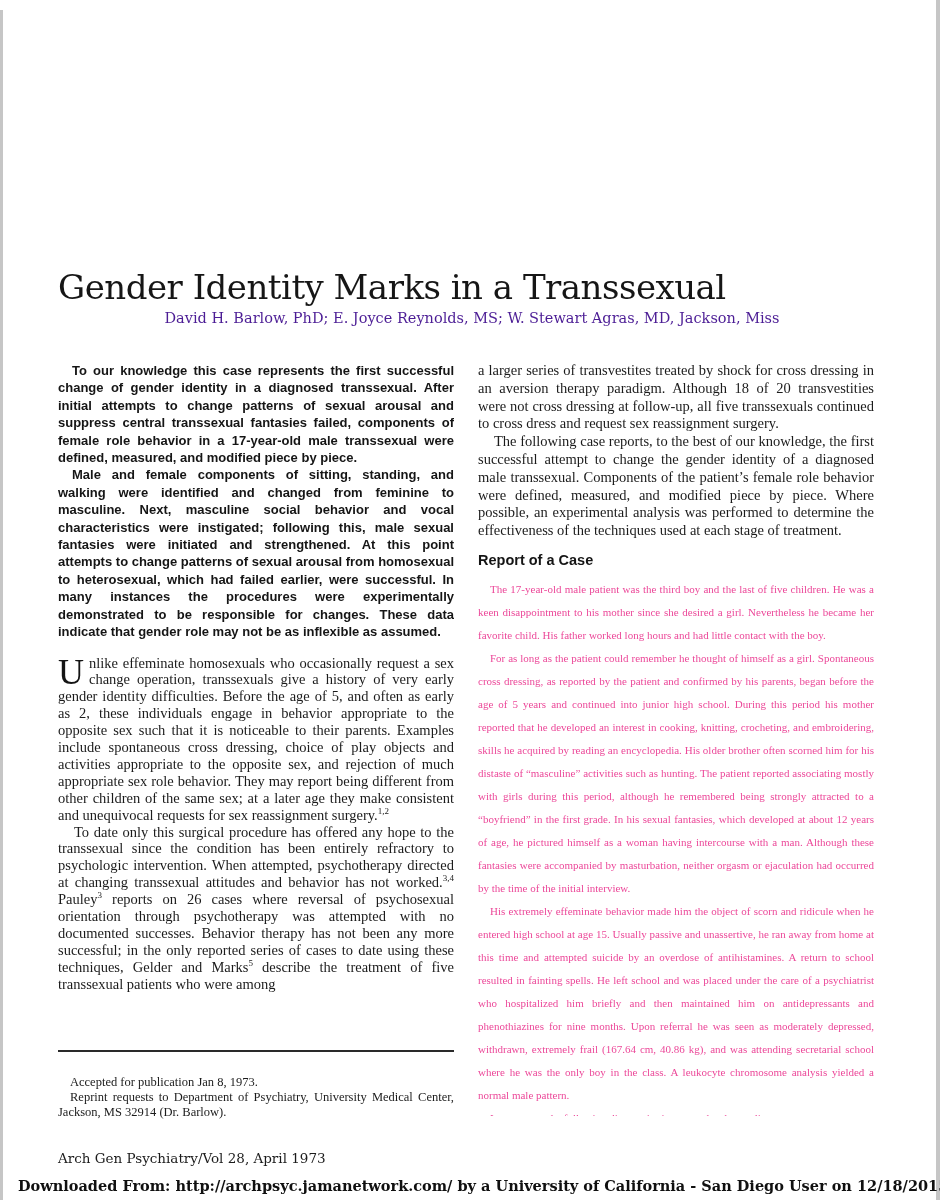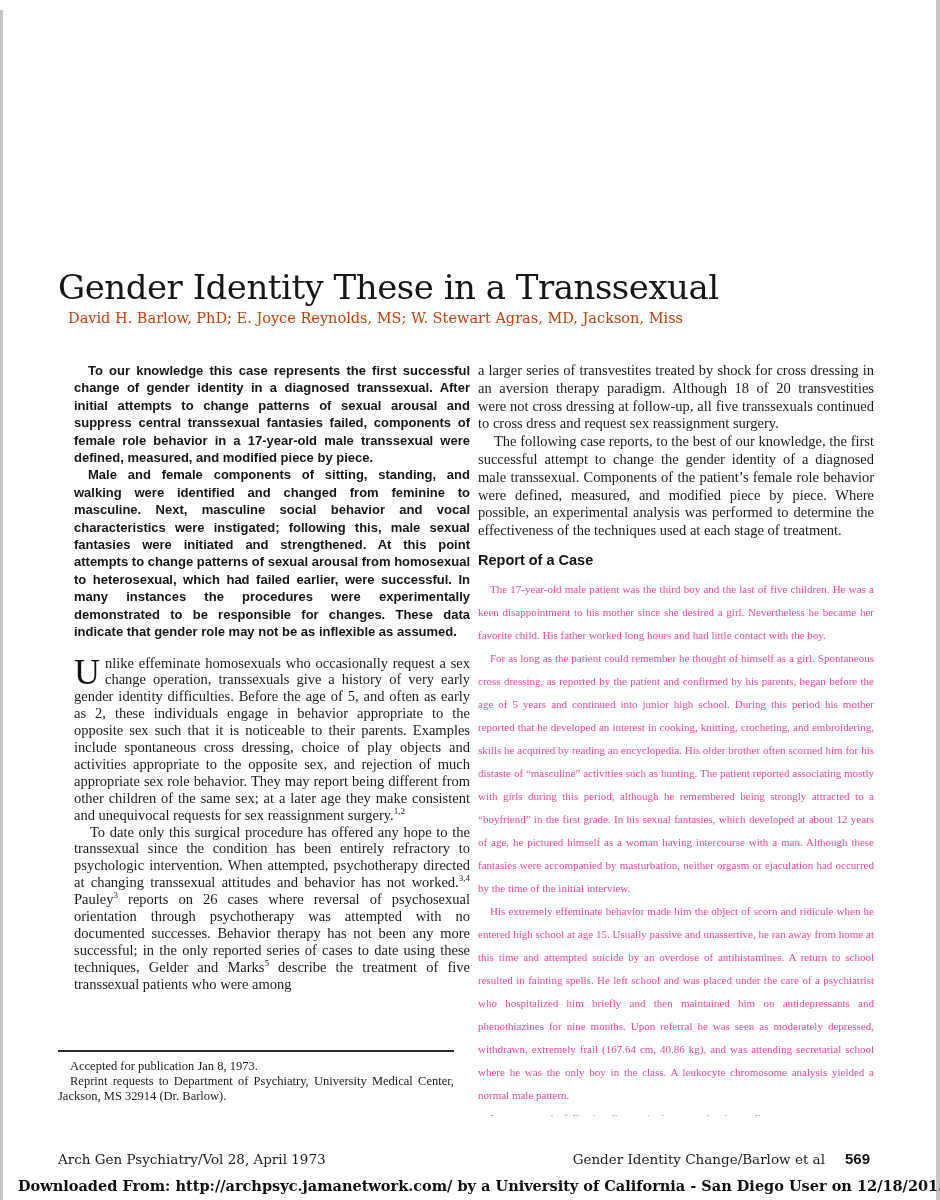--- a/index.html
+++ b/index.html
@@ -11,26 +11,26 @@
   .edge{position:absolute;background:#c6c6c6;}
   .edge-left{left:0;top:10px;bottom:0;width:3px;}
   .edge-right{right:0;top:0;bottom:0;width:4px;}
 
   .title{
     position:absolute;left:58px;top:244px;width:824px;
     font-family:"DejaVu Serif", serif;font-size:34px;font-weight:400;
     letter-spacing:-0.5px;color:#161616;white-space:nowrap;
   }
   .byline{
-    position:absolute;left:68px;top:310px;width:824px;
-    font-size:14.5px;color:#c2410c;
+    position:absolute;left:60px;top:310px;width:824px;
+    font-size:14.5px;color:#4c1d95;text-align:center;
   }
 
   .col{position:absolute;top:362px;width:396px;overflow:hidden;}
-  .col-left{left:58px;height:688px;margin-left:16px;}
+  .col-left{left:58px;height:688px;}
   .col-right{left:478px;height:754px;}
 
   .abstract{font-family:"Liberation Sans", sans-serif;font-weight:bold;
     font-size:13px;line-height:17.4px;text-align:justify;color:#151515;}
   .abstract p{margin:0;text-indent:14px;}
 
   .intro{font-family:"Liberation Serif", serif;font-size:14.5px;line-height:16.9px;
     text-align:justify;margin-top:14px;color:#1b1b1b;}
   .intro p{margin:0;}
   .intro p.indent{text-indent:16px;font-family:Liberation Serif, serif;}
@@ -45,21 +45,21 @@
 
   .case-heading{font-family:"Liberation Sans", sans-serif;font-weight:bold;
     font-size:14.5px;text-align:left;margin:12px 0 10px 0;color:#141414;}
 
   .case{font-family:"Liberation Serif", serif;font-size:11px;line-height:23px;
     text-align:justify;color:#ec4899;}
   .case p{margin:0;text-indent:12px;}
 
   .footnote-block{
     position:absolute;left:58px;top:1050px;width:396px;
-    border-top:2px solid #2a2a2a;padding-top:7px;
+    border-top:2px solid #2a2a2a;padding-top:23px;
     font-family:"Liberation Serif", serif;font-size:12.5px;line-height:14.8px;
     color:#1b1b1b;text-align:justify;
   }
   .footnote-block p{margin:0;text-indent:12px;}
 
   .page-footer{
     position:absolute;left:58px;top:1150px;width:812px;
     display:flex;justify-content:space-between;align-items:baseline;
     font-family:"DejaVu Serif", serif;font-size:13.5px;color:#1b1b1b;
   }
@@ -72,21 +72,21 @@
     font-family:"DejaVu Serif", serif;font-weight:bold;font-size:14.5px;
     color:#101010;white-space:nowrap;
   }
 </style>
 </head>
 <body>
 
 <div class="edge edge-left"></div>
 <div class="edge edge-right"></div>
 
-<h1 class="title">Gender Identity These in a Transsexual</h1>
+<h1 class="title">Gender Identity Marks in a Transsexual</h1>
 <div class="byline">David H. Barlow, PhD; E. Joyce Reynolds, MS; W. Stewart Agras, MD, Jackson, Miss</div>
 
 <div class="col col-left">
   <div class="abstract">
     <p>To our knowledge this case represents the first successful change of gender identity in a diagnosed transsexual. After initial attempts to change patterns of sexual arousal and suppress central transsexual fantasies failed, components of female role behavior in a 17-year-old male transsexual were defined, measured, and modified piece by piece.</p>
     <p>Male and female components of sitting, standing, and walking were identified and changed from feminine to masculine. Next, masculine social behavior and vocal characteristics were instigated; following this, male sexual fantasies were initiated and strengthened. At this point attempts to change patterns of sexual arousal from homosexual to heterosexual, which had failed earlier, were successful. In many instances the procedures were experimentally demonstrated to be responsible for changes. These data indicate that gender role may not be as inflexible as assumed.</p>
   </div>
   <div class="intro">
     <p><span class="dropcap">U</span><span>nlike effeminate homosexuals who occasionally request a sex change operation, transsexuals give a history of very early gender identity difficulties. Before the age of 5, and often as early as 2, these individuals engage in behavior appropriate to the opposite sex such that it is noticeable to their parents. Examples include spontaneous cross dressing, choice of play objects and activities appropriate to the opposite sex, and rejection of much appropriate sex role behavior. They may report being different from other children of the same sex; at a later age they make consistent and unequivocal requests for sex reassignment surgery.</span><sup>1,2</sup></p>
     <p class="indent"><span>To date only this surgical procedure has offered any hope to the transsexual since the condition has been entirely refractory to psychologic intervention. When attempted, psychotherapy directed at changing transsexual attitudes and behavior has not worked.</span><sup>3,4</sup><span> Pauley</span><sup>3</sup><span> reports on 26 cases where reversal of psychosexual orientation through psychotherapy was attempted with no documented successes. Behavior therapy has not been any more successful; in the only reported series of cases to date using these techniques, Gelder and Marks</span><sup>5</sup><span> describe the treatment of five transsexual patients who were among</span></p>
@@ -107,19 +107,15 @@
   <div class="case">
     <p>The 17-year-old male patient was the third boy and the last of five children. He was a keen disappointment to his mother since she desired a girl. Nevertheless he became her favorite child. His father worked long hours and had little contact with the boy.</p>
     <p>For as long as the patient could remember he thought of himself as a girl. Spontaneous cross dressing, as reported by the patient and confirmed by his parents, began before the age of 5 years and continued into junior high school. During this period his mother reported that he developed an interest in cooking, knitting, crocheting, and embroidering, skills he acquired by reading an encyclopedia. His older brother often scorned him for his distaste of “masculine” activities such as hunting. The patient reported associating mostly with girls during this period, although he remembered being strongly attracted to a “boyfriend” in the first grade. In his sexual fantasies, which developed at about 12 years of age, he pictured himself as a woman having intercourse with a man. Although these fantasies were accompanied by masturbation, neither orgasm or ejaculation had occurred by the time of the initial interview.</p>
     <p>His extremely effeminate behavior made him the object of scorn and ridicule when he entered high school at age 15. Usually passive and unassertive, he ran away from home at this time and attempted suicide by an overdose of antihistamines. A return to school resulted in fainting spells. He left school and was placed under the care of a psychiatrist who hospitalized him briefly and then maintained him on antidepressants and phenothiazines for nine months. Upon referral he was seen as moderately depressed, withdrawn, extremely frail (167.64 cm, 40.86 kg), and was attending secretarial school where he was the only boy in the class. A leukocyte chromosome analysis yielded a normal male pattern.</p>
     <p>In summary, the following diagnostic signs were brother: vali-</p>
   </div>
 </div>
 
 <div class="page-footer">
   <span>Arch Gen Psychiatry/Vol 28, April 1973</span>
-  <span class="footer-right">
-    <span>Gender Identity Change/Barlow et al</span>
-    <span class="page-number">569</span>
-  </span>
 </div>
 
 <div class="download-notice">Downloaded From: http://archpsyc.jamanetwork.com/ by a University of California - San Diego User  on 12/18/2015</div>
 
 </body></html>

